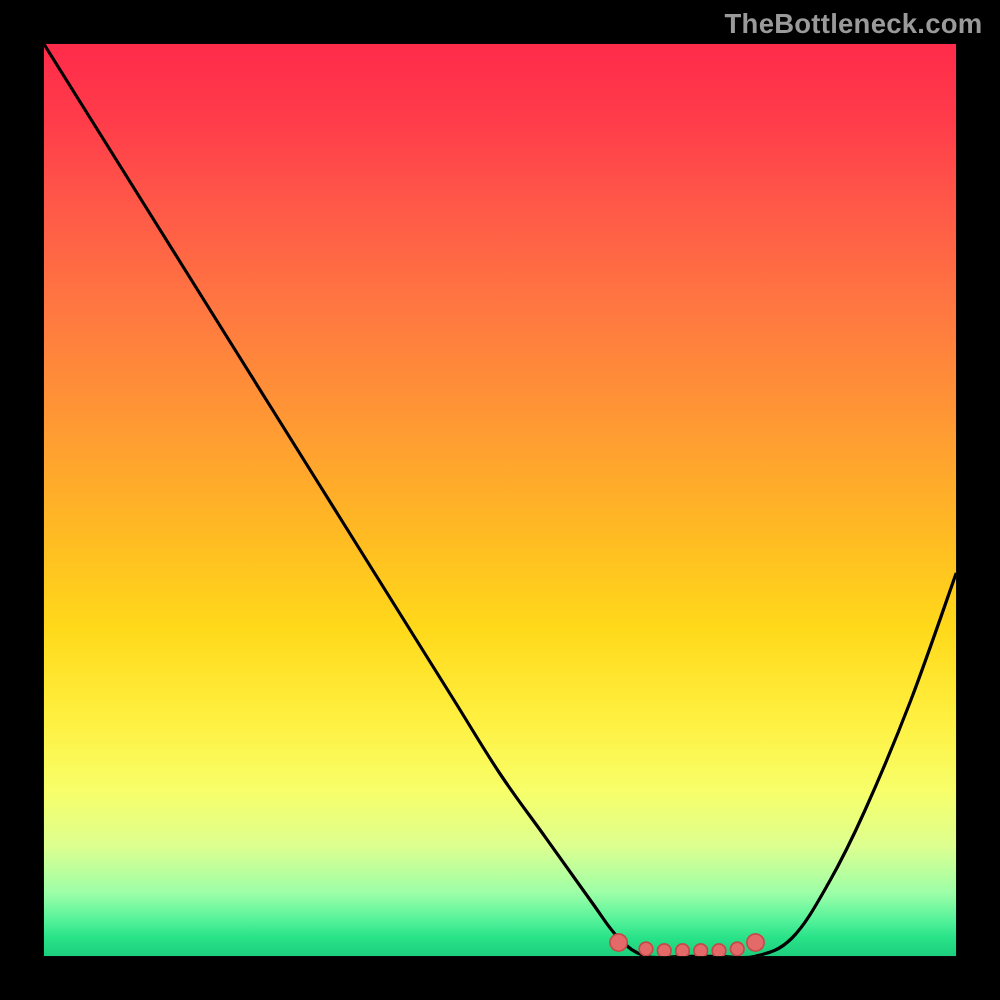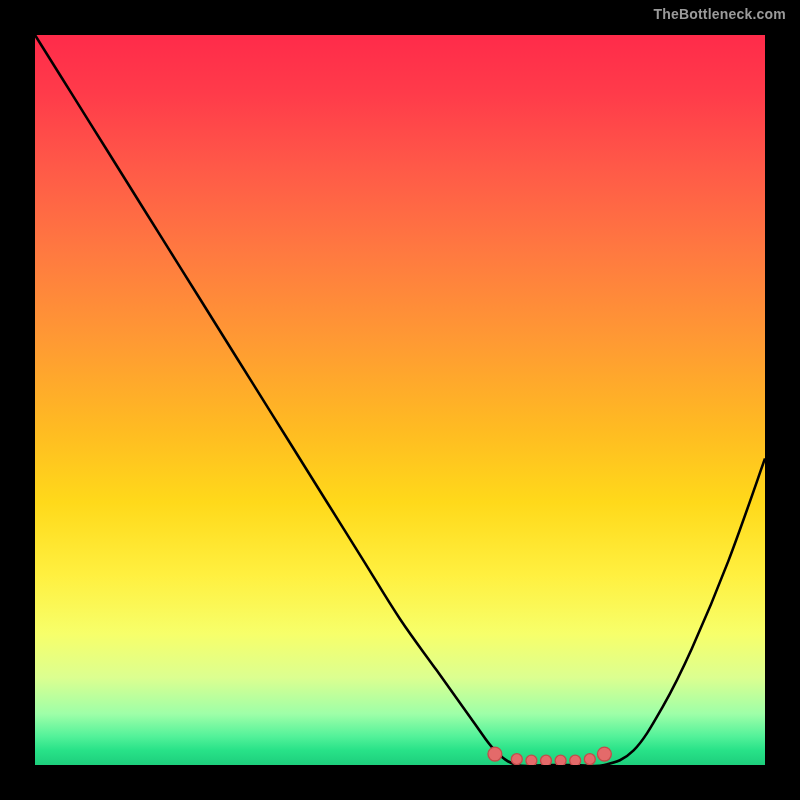--- a/index.html
+++ b/index.html
@@ -45,21 +45,21 @@
       #55f29a 96%,
       #28e288 98%,
       #1dce7c 100%
     );
   }
   .watermark {
     position: absolute;
     top: 6px;
     right: 14px;
     color: #9a9a9a;
-    font-size: 14px;
+    font-size: 22px;
     font-weight: 600;
     letter-spacing: 0.2px;
   }
   svg.curve {
     position: absolute;
     inset: 0;
   }
 </style>
 </head>
 <body>

